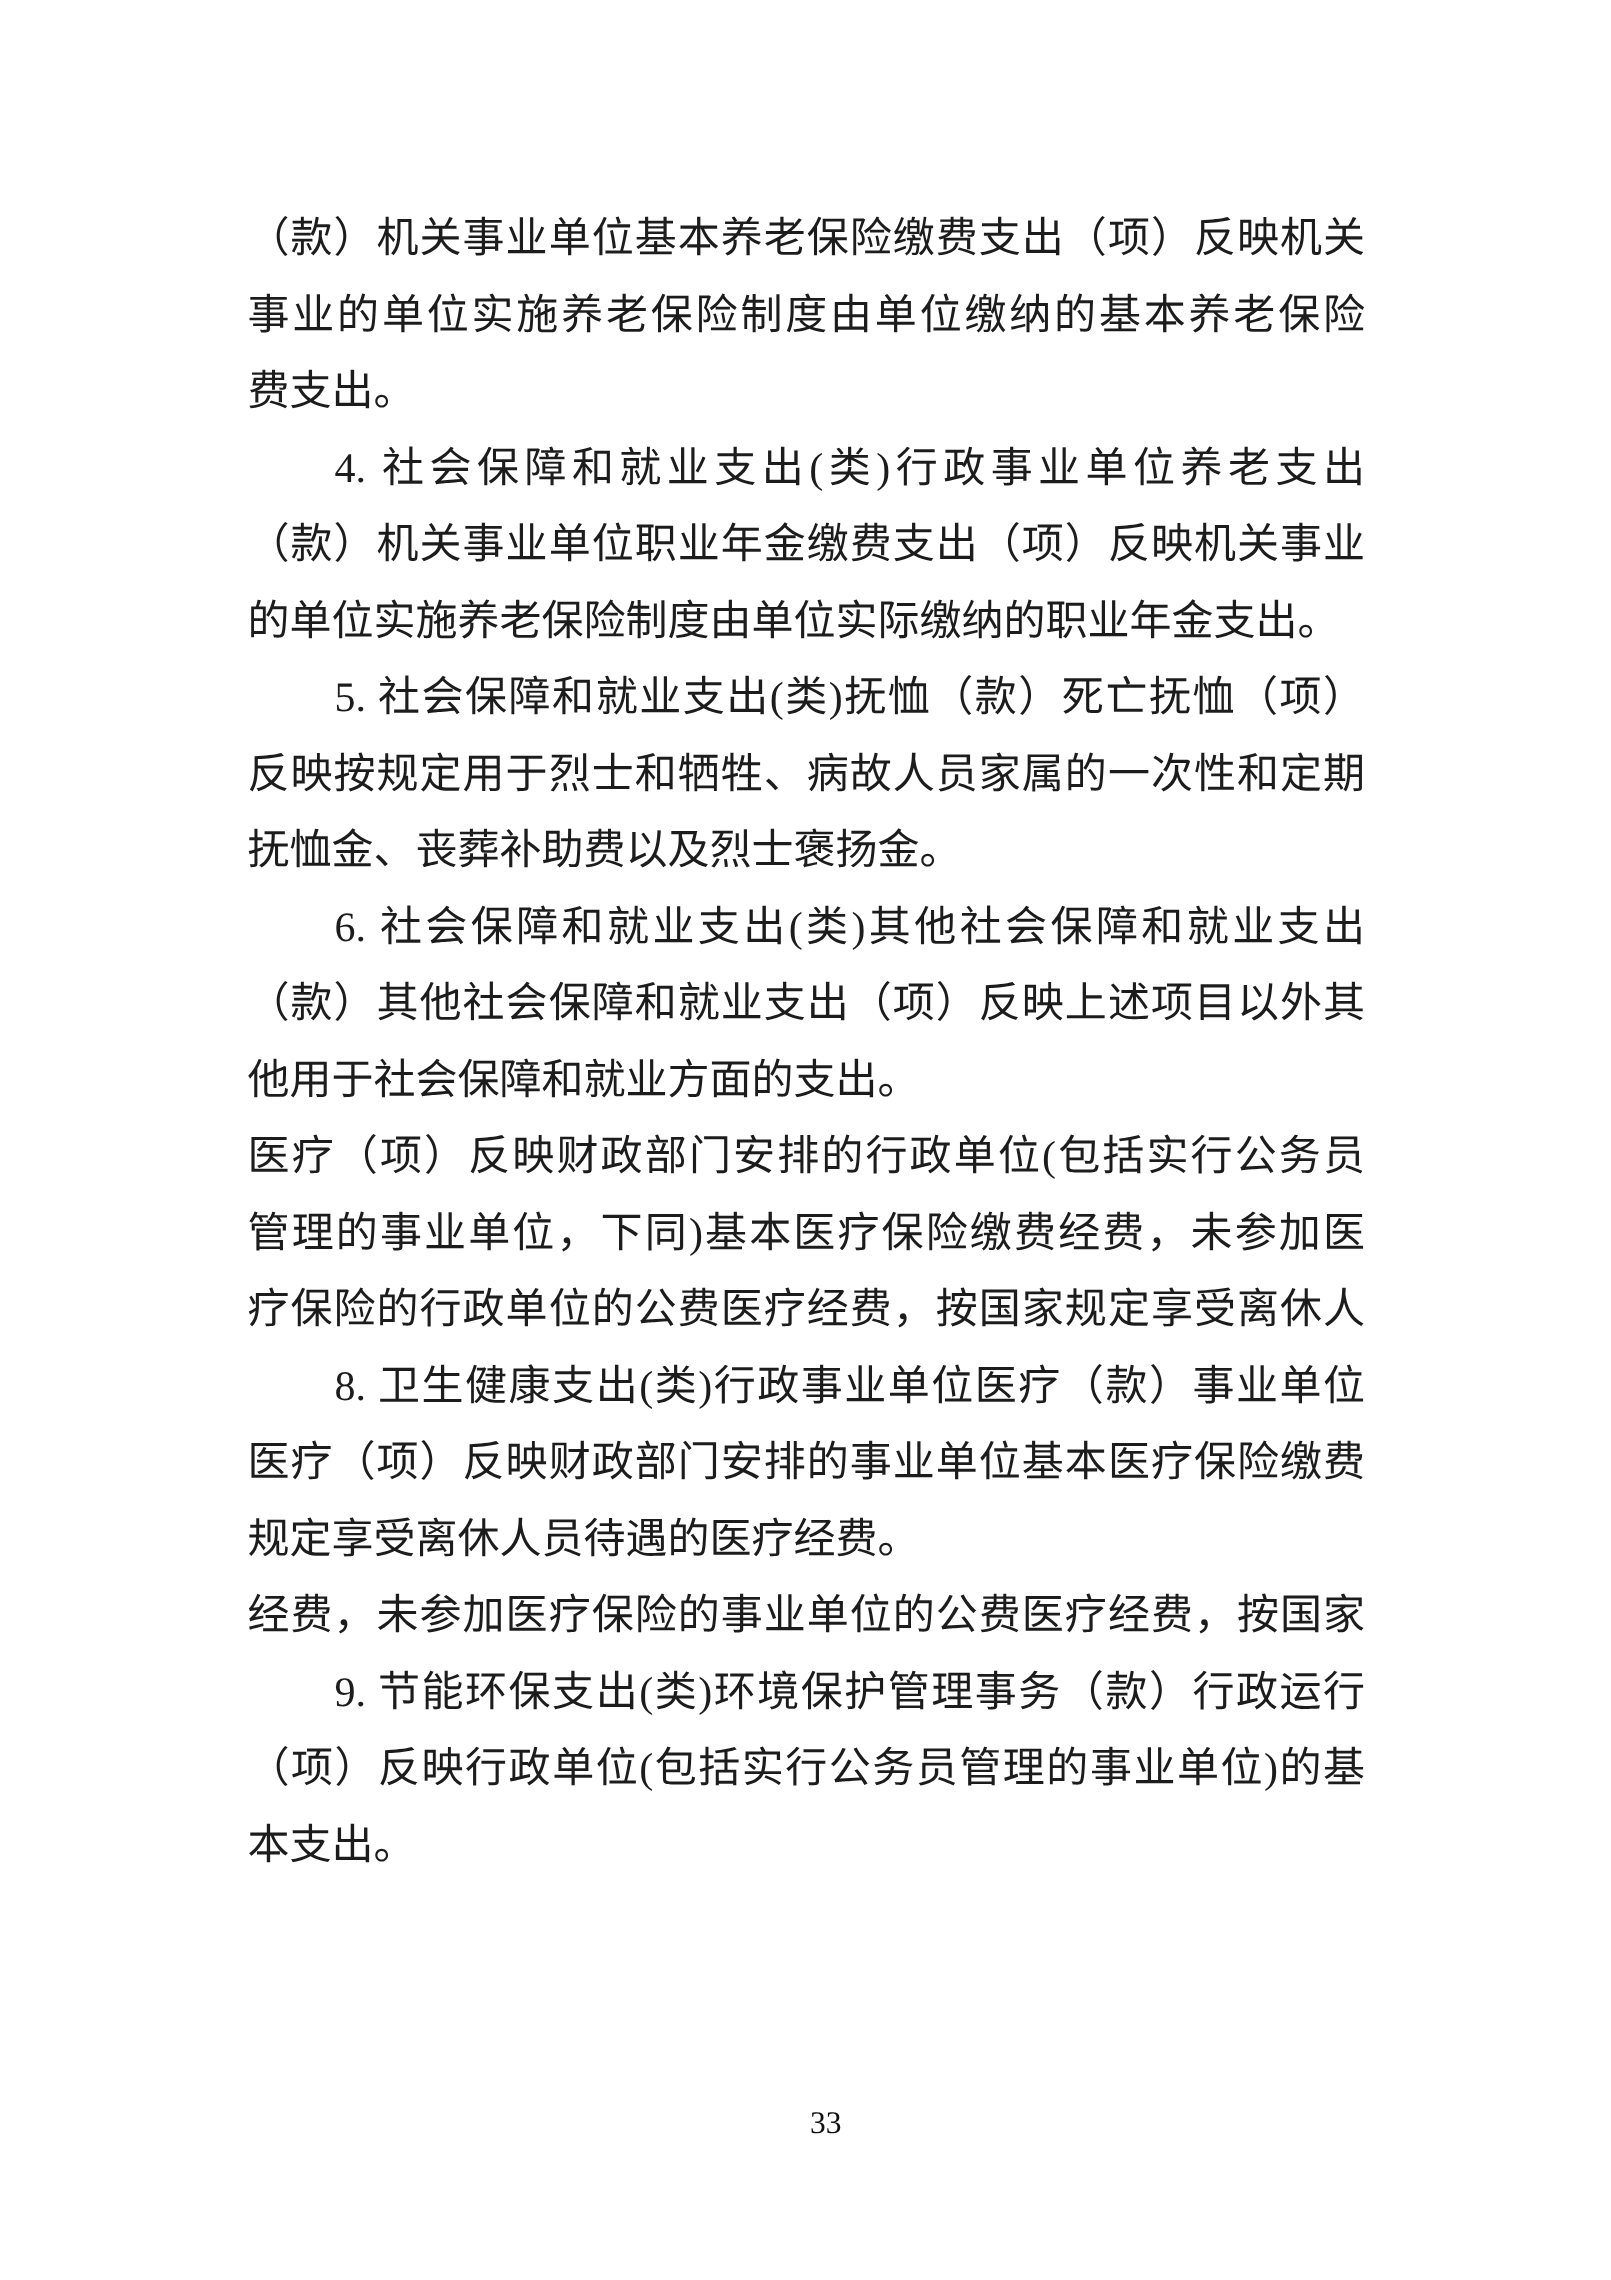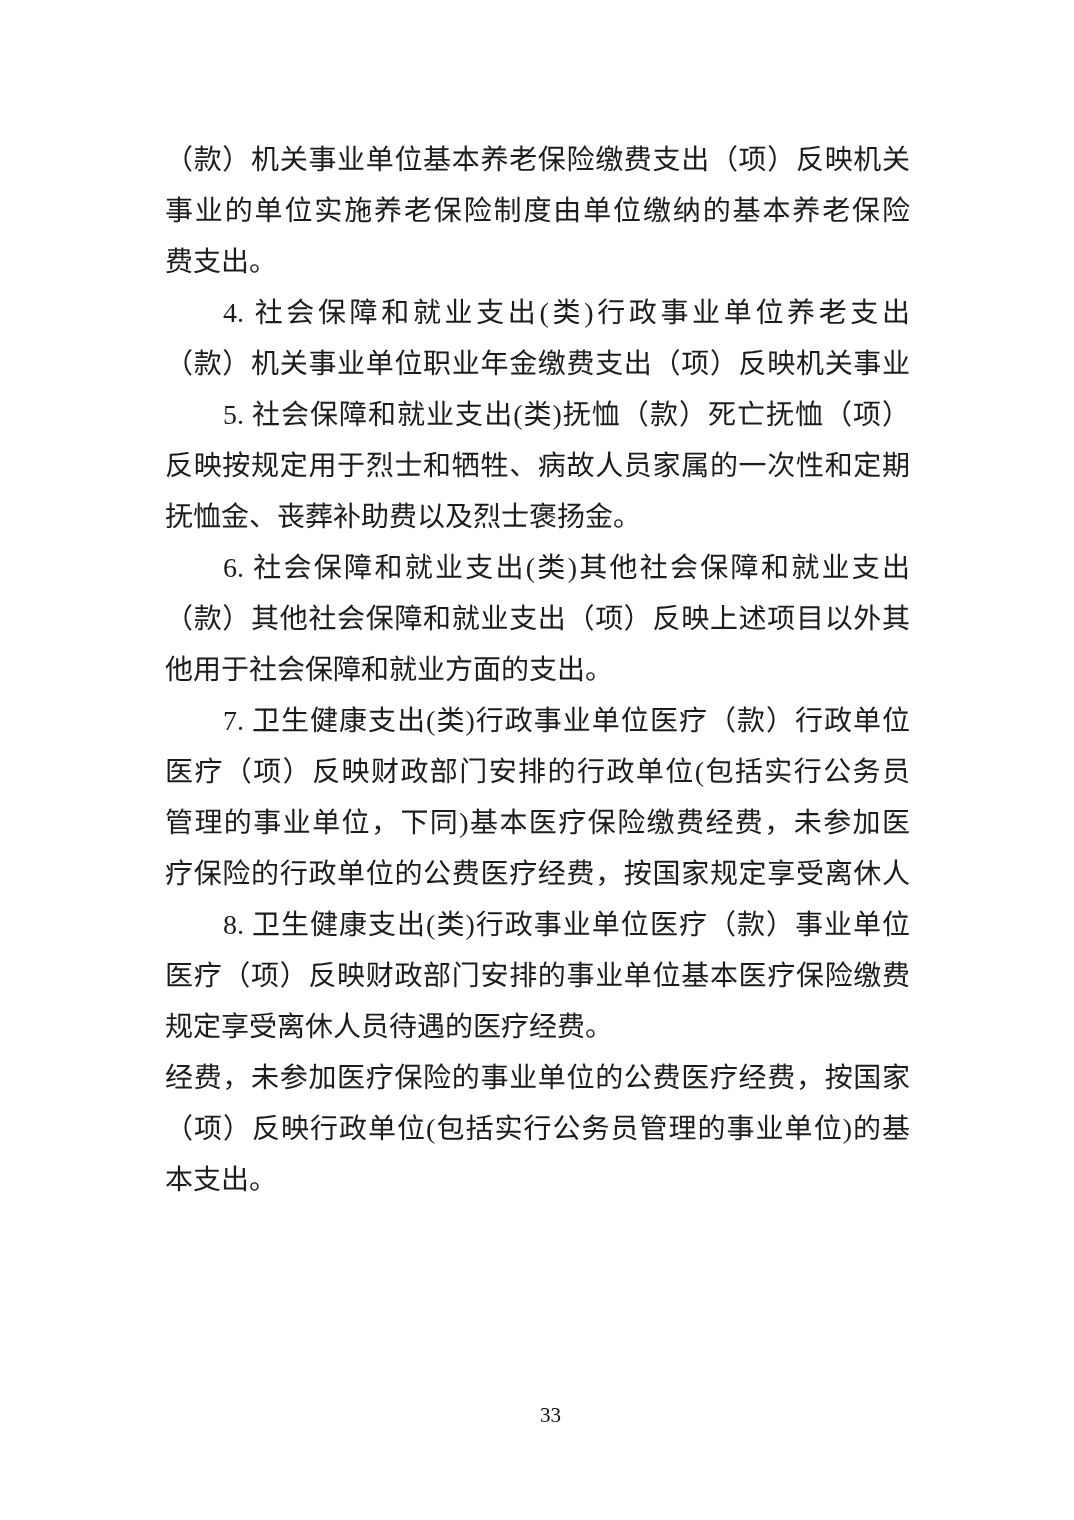--- a/index.html
+++ b/index.html
@@ -67,44 +67,45 @@
 <div class="page">
   <main class="content" id="doc-body">
       <div class="para">
         <div class="line">（款）机关事业单位基本养老保险缴费支出（项）反映机关</div>
         <div class="line">事业的单位实施养老保险制度由单位缴纳的基本养老保险</div>
         <div class="line final">费支出。</div>
       </div>
       <div class="para">
         <div class="line indent">4. 社会保障和就业支出(类)行政事业单位养老支出</div>
         <div class="line">（款）机关事业单位职业年金缴费支出（项）反映机关事业</div>
+        <div class="line final">的单位实施养老保险制度由单位实际缴纳的职业年金支出。</div>
       </div>
       <div class="para">
         <div class="line indent">5. 社会保障和就业支出(类)抚恤（款）死亡抚恤（项）</div>
         <div class="line">反映按规定用于烈士和牺牲、病故人员家属的一次性和定期</div>
         <div class="line final">抚恤金、丧葬补助费以及烈士褒扬金。</div>
       </div>
       <div class="para">
         <div class="line indent">6. 社会保障和就业支出(类)其他社会保障和就业支出</div>
         <div class="line">（款）其他社会保障和就业支出（项）反映上述项目以外其</div>
         <div class="line final">他用于社会保障和就业方面的支出。</div>
       </div>
       <div class="para">
-        <div class="line indent">7. 卫生健康支出(类)行政事业单位医疗（款）行政单位</div>
         <div class="line">医疗（项）反映财政部门安排的行政单位(包括实行公务员</div>
         <div class="line">管理的事业单位，下同)基本医疗保险缴费经费，未参加医</div>
         <div class="line">疗保险的行政单位的公费医疗经费，按国家规定享受离休人</div>
       </div>
       <div class="para">
         <div class="line indent">8. 卫生健康支出(类)行政事业单位医疗（款）事业单位</div>
         <div class="line">医疗（项）反映财政部门安排的事业单位基本医疗保险缴费</div>
         <div class="line final">规定享受离休人员待遇的医疗经费。</div>
         <div class="line">经费，未参加医疗保险的事业单位的公费医疗经费，按国家</div>
       </div>
       <div class="para">
+        <div class="line indent">9. 节能环保支出(类)环境保护管理事务（款）行政运行</div>
         <div class="line">（项）反映行政单位(包括实行公务员管理的事业单位)的基</div>
         <div class="line final">本支出。</div>
       </div>
     </main>
   <footer class="page-footer">
     <span>33</span>
   </footer>
 </div>
 
 </body></html>

